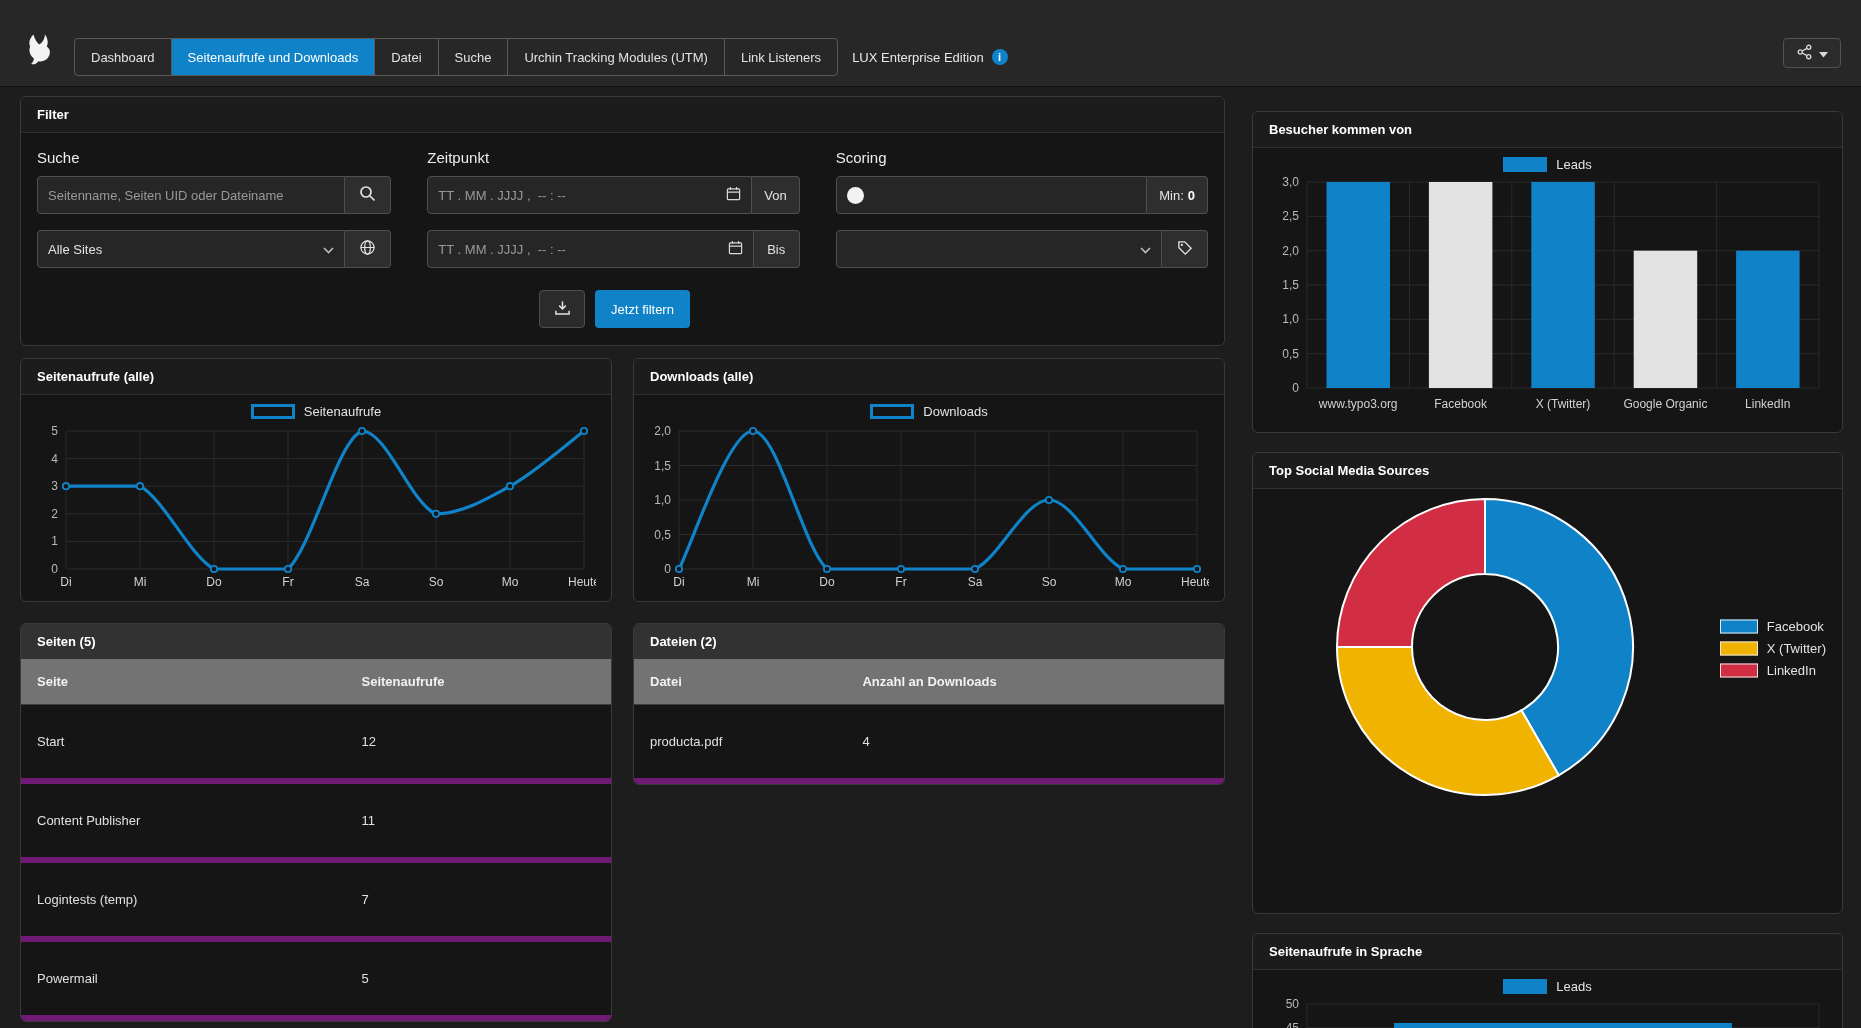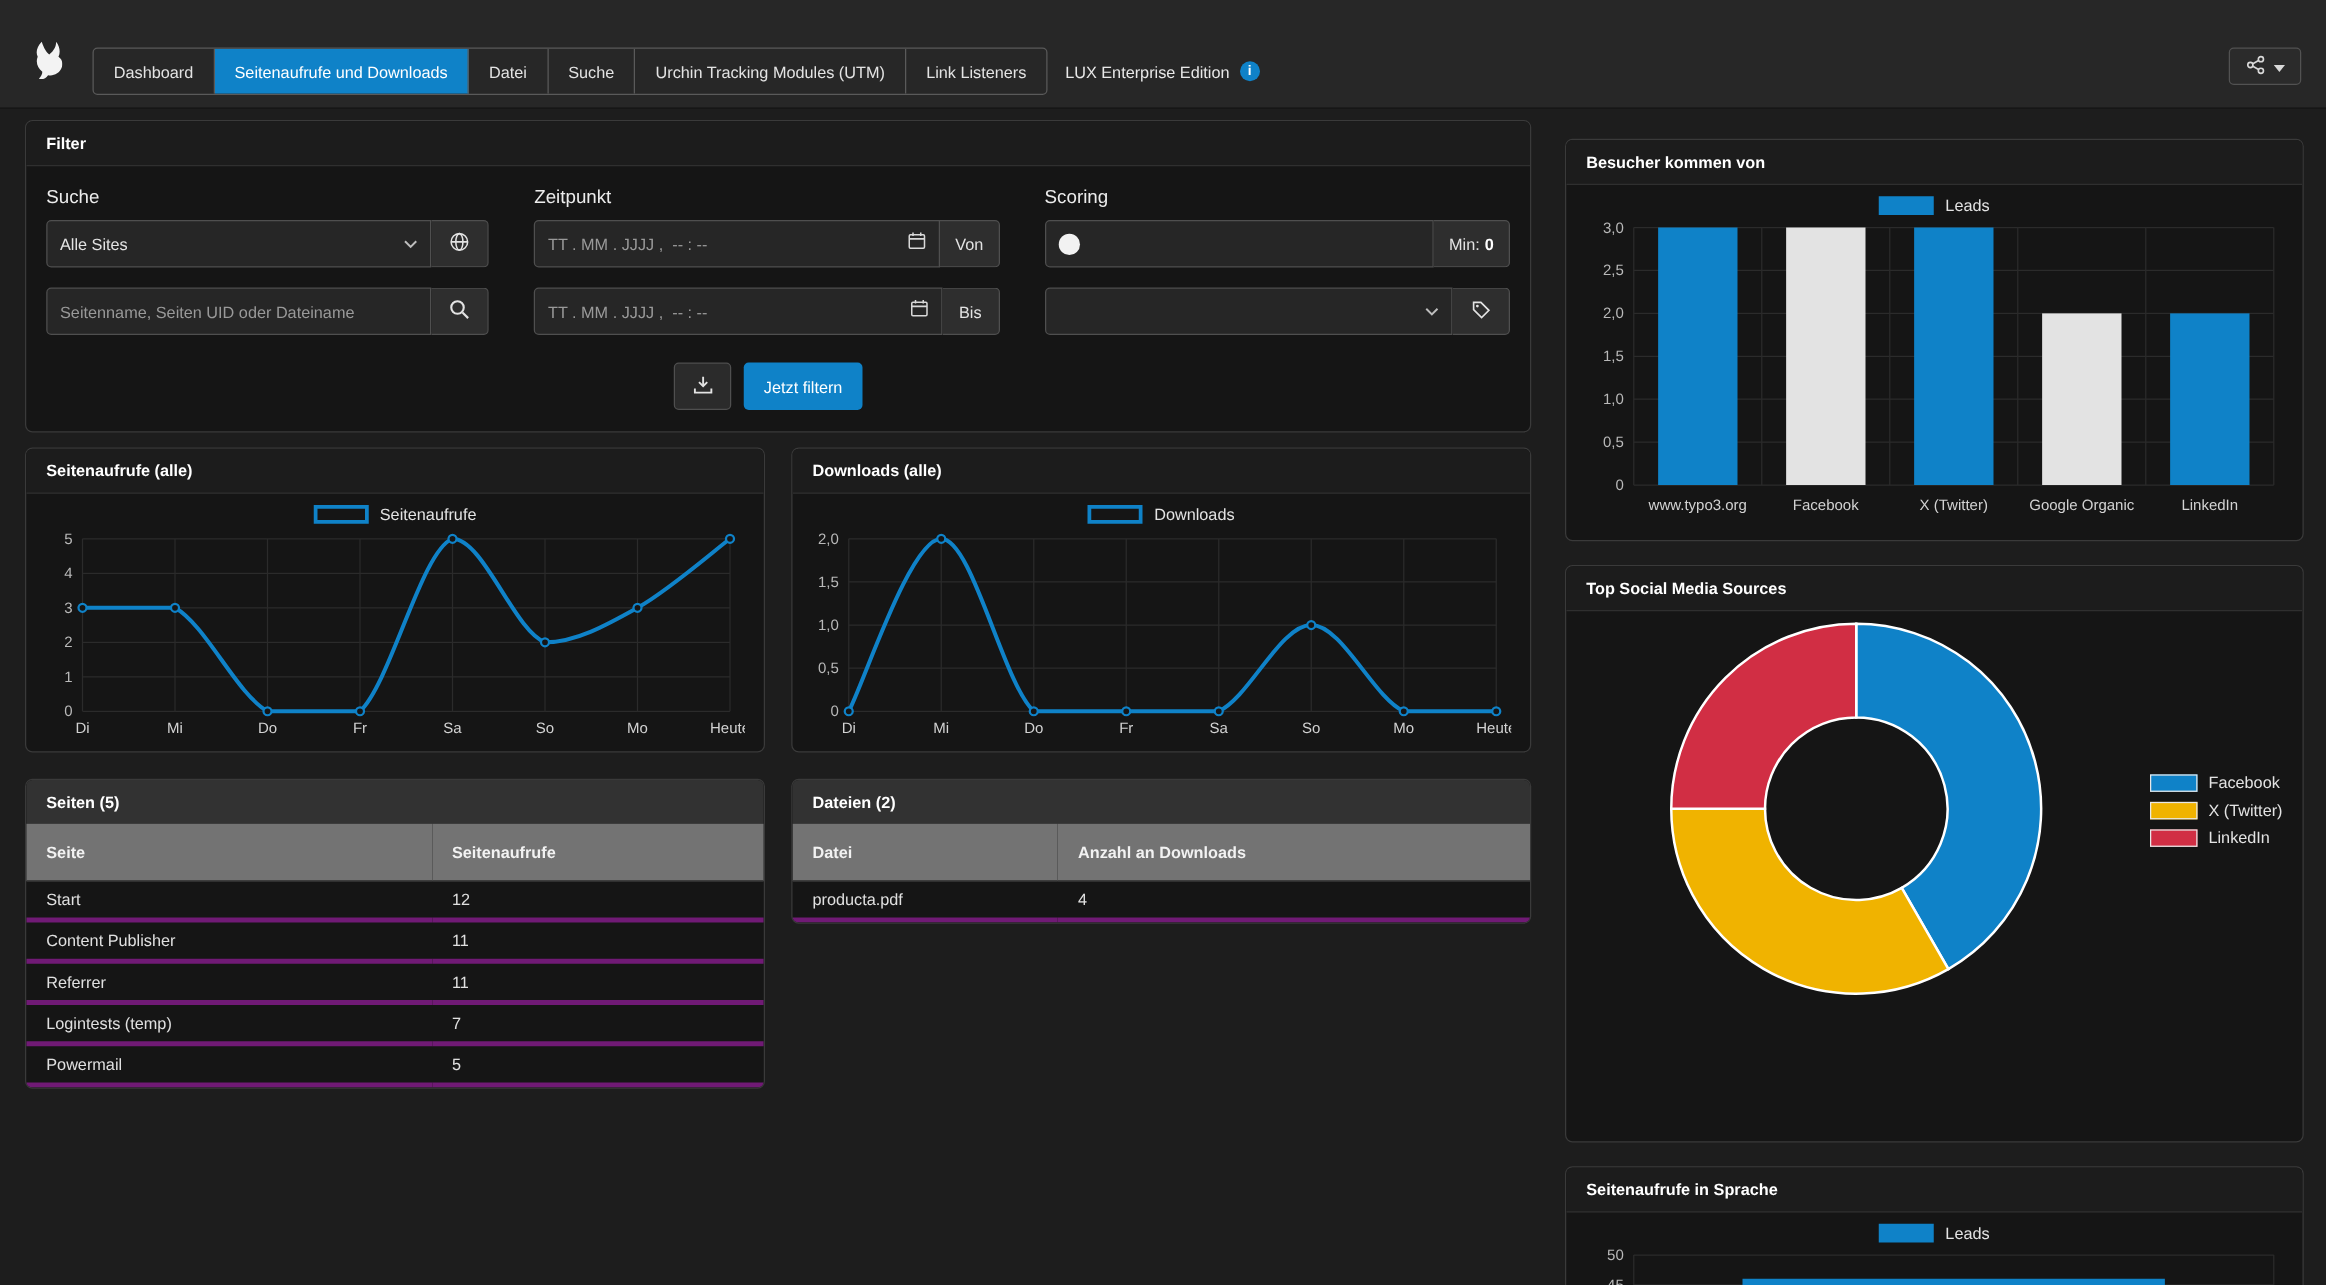--- a/index.html
+++ b/index.html
@@ -56,21 +56,21 @@
               border-radius:4px; display:flex; align-items:center; justify-content:center; cursor:pointer; }
   .btn-primary { background:#0f82c8; color:#fff; border:none; border-radius:4px; height:38px;
                  padding:0 16px; font-size:13px; font-family:inherit; cursor:pointer; }
 
   
   .grid2 { display:grid; grid-template-columns:592px 592px; gap:21px; align-items:start; }
   .chart-panel { height:244px; }
   .dtable { width:100%; border-collapse:collapse; font-size:13px; color:#e0e0e0; }
   .dtable th { text-align:left; font-weight:700; color:#f2f2f2; padding:15px 16px;
                background:#737373; border-bottom:1px solid #3d3d3d; }
-  .dtable td { padding:7px 16px; border-bottom:4px solid #701a75; }
+  .dtable td { padding:29px 16px; border-bottom:6px solid #701a75; }
   .t-seiten  th:first-child { width:55%; }
   .t-dateien th:first-child { width:36%; }
 
   
   .legend { display:flex; justify-content:center; align-items:center; gap:9px;
             padding-top:9px; font-size:13px; color:#e3e3e3; cursor:pointer; }
   .sw { width:44px; height:15px; flex:none; }
   .sw.line  { border:3px solid #0f82c8; background:transparent; }
   .pie-wrap { position:relative; }
   .pie-legend { position:absolute; right:16px; top:50%; transform:translateY(-50%);
@@ -128,46 +128,46 @@
   <div class="left-col">
 
     <section class="panel filter-panel">
       <div class="panel-heading">Filter</div>
       <div class="filter-cols">
 
         <div class="fcol">
           <div class="flabel">Suche</div>
           <div class="fgroup">
             <span class="control">
+              <input type="text" placeholder="Seitenname, Seiten UID oder Dateiname" style="">
+            </span>
+            <span class="addon">
+              <span>
+                <svg width="17" height="17" viewBox="0 0 17 17" fill="none" stroke="#e3e3e3" stroke-width="1.7">
+                  <circle cx="7" cy="7" r="5"></circle>
+                    <line x1="11" y1="11" x2="15.5" y2="15.5"></line>
+                </svg>
+              </span>
+            </span>
+          </div>
+          <div class="fgroup">
+            <span class="control">
               <span class="sel-value">Alle Sites</span>
               <span>
                 <svg width="11" height="7" viewBox="0 0 11 7" fill="none" stroke="#bdbdbd" stroke-width="1.6">
                     <path d="M1 1 L5.5 5.5 L10 1"></path>
                   </svg>
               </span>
             </span>
             <span class="addon">
               <span>
                 <svg width="17" height="17" viewBox="0 0 18 18" fill="none" stroke="#e3e3e3" stroke-width="1.3">
                   <circle cx="9" cy="9" r="7"></circle>
                     <ellipse cx="9" cy="9" rx="3" ry="7"></ellipse>
                     <line x1="2" y1="9" x2="16" y2="9"></line>
-                </svg>
-              </span>
-            </span>
-          </div>
-          <div class="fgroup">
-            <span class="control">
-              <input type="text" placeholder="Seitenname, Seiten UID oder Dateiname" style="">
-            </span>
-            <span class="addon">
-              <span>
-                <svg width="17" height="17" viewBox="0 0 17 17" fill="none" stroke="#e3e3e3" stroke-width="1.7">
-                  <circle cx="7" cy="7" r="5"></circle>
-                    <line x1="11" y1="11" x2="15.5" y2="15.5"></line>
                 </svg>
               </span>
             </span>
           </div>
         </div>
 
         <div class="fcol w2">
           <div class="flabel">Zeitpunkt</div>
           <div class="fgroup">
             <span class="control">
@@ -352,24 +352,20 @@
             <tbody>
               <tr>
                 <td>Start</td>
                 <td>12</td>
               </tr>
               <tr>
                 <td>Content Publisher</td>
                 <td>11</td>
               </tr>
               <tr>
-                <td>Referrer</td>
-                <td>11</td>
-              </tr>
-              <tr>
                 <td>Logintests (temp)</td>
                 <td>7</td>
               </tr>
               <tr>
                 <td>Powermail</td>
                 <td>5</td>
               </tr>
             </tbody>
           </table>
       </section>

